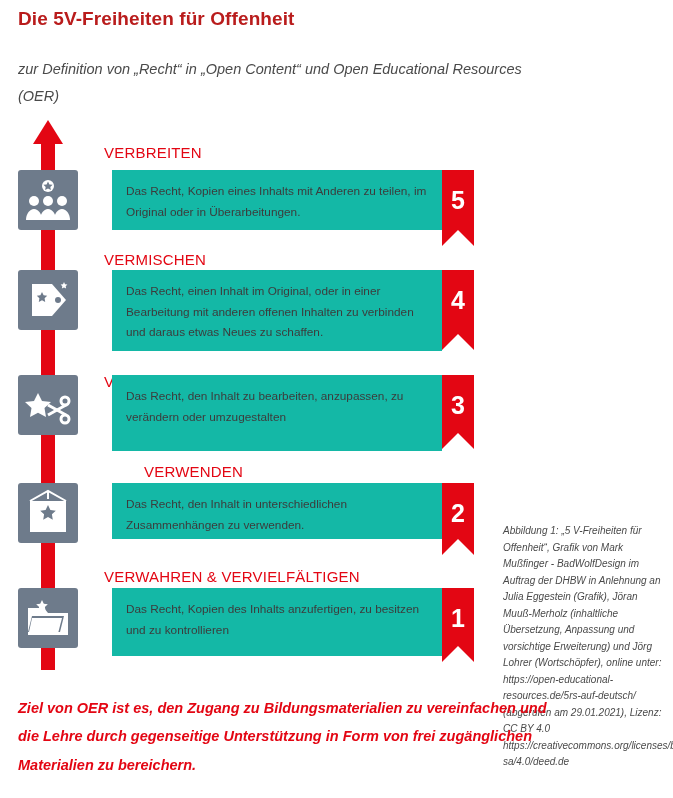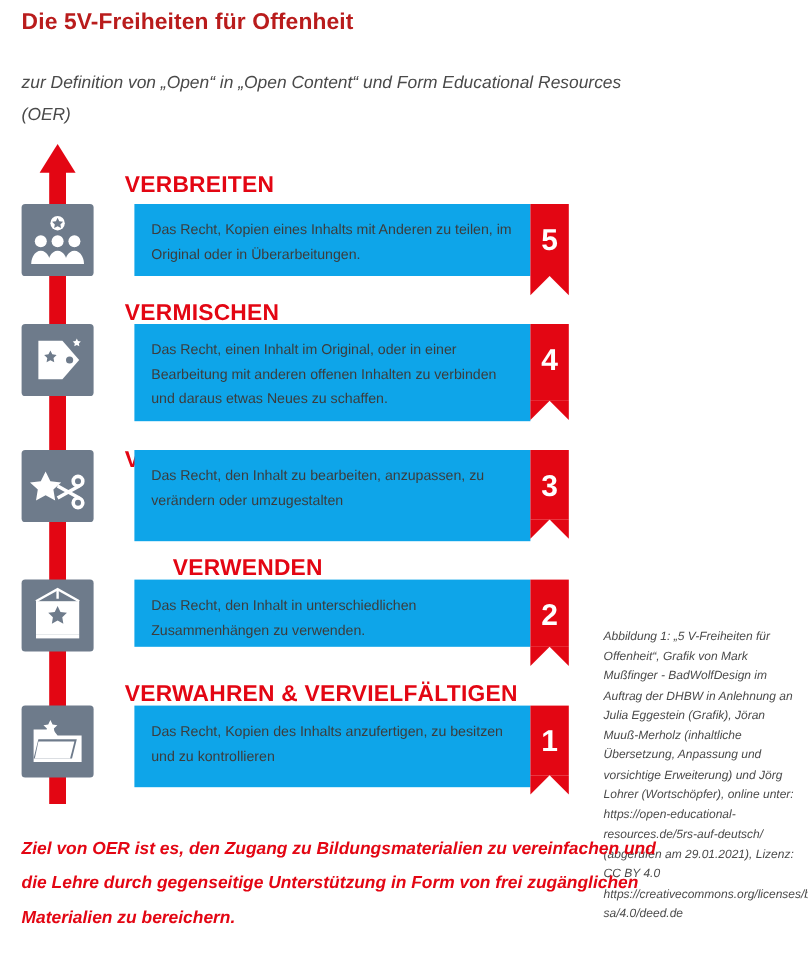--- a/index.html
+++ b/index.html
@@ -71,30 +71,30 @@
     height: 60px;
     background: #6e7b8b;
     border-radius: 3px;
   }
   .icon-box svg {
     display: block;
   }
   .row-heading {
     position: absolute;
     left: 104px;
-    font-size: 19px;
-    font-weight: bold;
+    font-size: 15px;
+    font-weight: normal;
     color: #e30613;
     letter-spacing: 0.2px;
   }
   .row-body {
     position: absolute;
     left: 112px;
     width: 330px;
-    background: #0ea5e9;
+    background: #14b8a6;
     color: #3c3c3c;
     font-size: 11.8px;
     line-height: 1.75;
     padding: 11px 14px 11px 14px;
     box-sizing: border-box;
   }
   .ribbon {
     position: absolute;
     left: 442px;
     width: 32px;
@@ -141,21 +141,21 @@
     color: #e30613;
     line-height: 1.95;
   }
 </style>
 </head>
 <body>
 
 <div class="page">
 
   <div class="title">Die 5V-Freiheiten für Offenheit</div>
-  <div class="subtitle">zur Definition von „Open“ in „Open Content“ und Form Educational Resources (OER)</div>
+  <div class="subtitle">zur Definition von „Recht“ in „Open Content“ und Open Educational Resources (OER)</div>
 
   <div class="arrow-head"></div>
   <div class="arrow-shaft"></div>
 
   <div class="row">
     <div class="icon-box" style="top:170px;">
       <svg width="60" height="60" viewBox="0 0 60 60">
         <circle cx="30" cy="16" r="6" fill="#ffffff"></circle>
         <path d="M30 11.5l1.4 2.9 3.2.4-2.3 2.2.6 3.1-2.9-1.5-2.9 1.5.6-3.1-2.3-2.2 3.2-.4z" fill="#6e7b8b"></path>
         <circle cx="16" cy="31" r="5" fill="#ffffff"></circle>

